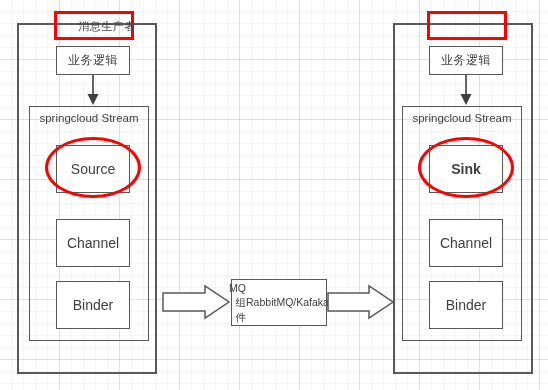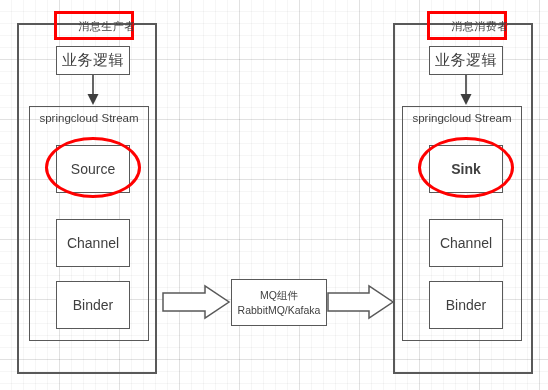--- a/index.html
+++ b/index.html
@@ -68,21 +68,21 @@
     background: #ffffff;
     box-sizing: border-box;
     display: flex;
     align-items: center;
     justify-content: center;
     text-align: center;
     font-size: 14px;
     color: #3f3f3f;
     z-index: 3;
   }
-  .box-biz { width: 74px; height: 29px; font-size: 15px; letter-spacing: .5px; }
+  .box-biz { width: 74px; height: 29px; font-size: 12px; letter-spacing: .5px; }
   #box-biz-producer { left: 56px;  top: 46px; }
   #box-biz-consumer { left: 429px; top: 46px; }
 
   
   .stream-container {
     position: absolute;
     border: 1.6px solid #595959;
     background: transparent;
     box-sizing: border-box;
     width: 120px;
@@ -123,21 +123,21 @@
   }
   #ellipse-source { left: 45px;  top: 137px; width: 96px; height: 61px; }
   #ellipse-sink   { left: 418px; top: 137px; width: 96px; height: 61px; }
 
   
   #box-mq {
     left: 231px;
     top: 279px;
     width: 96px;
     height: 47px;
-    flex-direction: column;
+    flex-direction: row;
     line-height: 1.35;
     font-size: 10.5px;
     text-align: right;
   }
 
   
   #connectors {
     position: absolute;
     left: 0; top: 0;
     width: 548px; height: 390px;
@@ -164,21 +164,20 @@
   <div class="box box-inner" id="box-source">Source</div>
   <div class="red-ellipse" id="ellipse-source"></div>
 
   <div class="box box-inner" id="box-chan-l">Channel</div>
 
   <div class="box box-inner" id="box-bind-l">Binder</div>
 
   <div class="panel" id="panel-consumer"></div>
 
   <div class="red-rect" id="red-rect-consumer"></div>
-  <div class="panel-title" id="title-consumer">消息消费者</div>
 
   <div class="box box-biz" id="box-biz-consumer">业务逻辑</div>
 
   <div class="stream-container" id="stream-consumer">
     <div class="stream-label">springcloud Stream</div>
   </div>
 
   <div class="box box-inner" id="box-sink">Sink</div>
   <div class="red-ellipse" id="ellipse-sink"></div>
 

